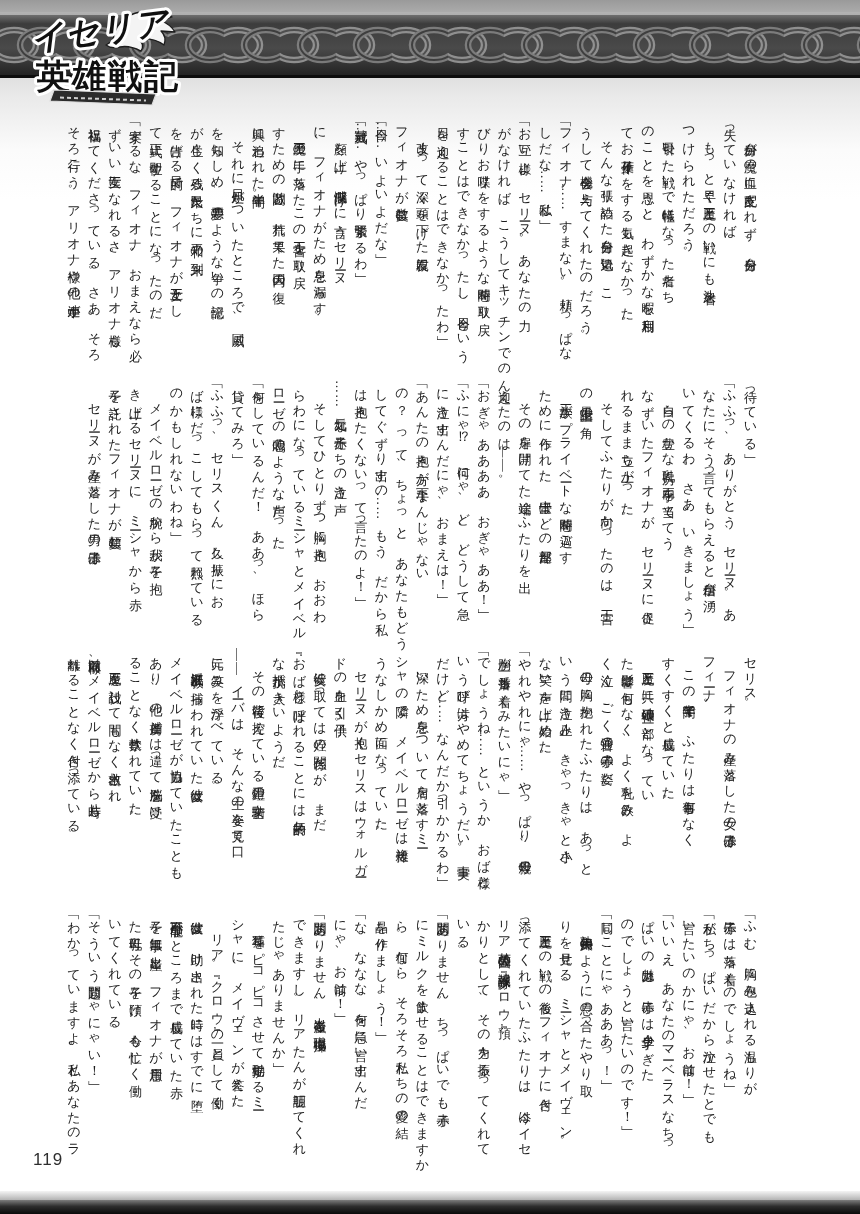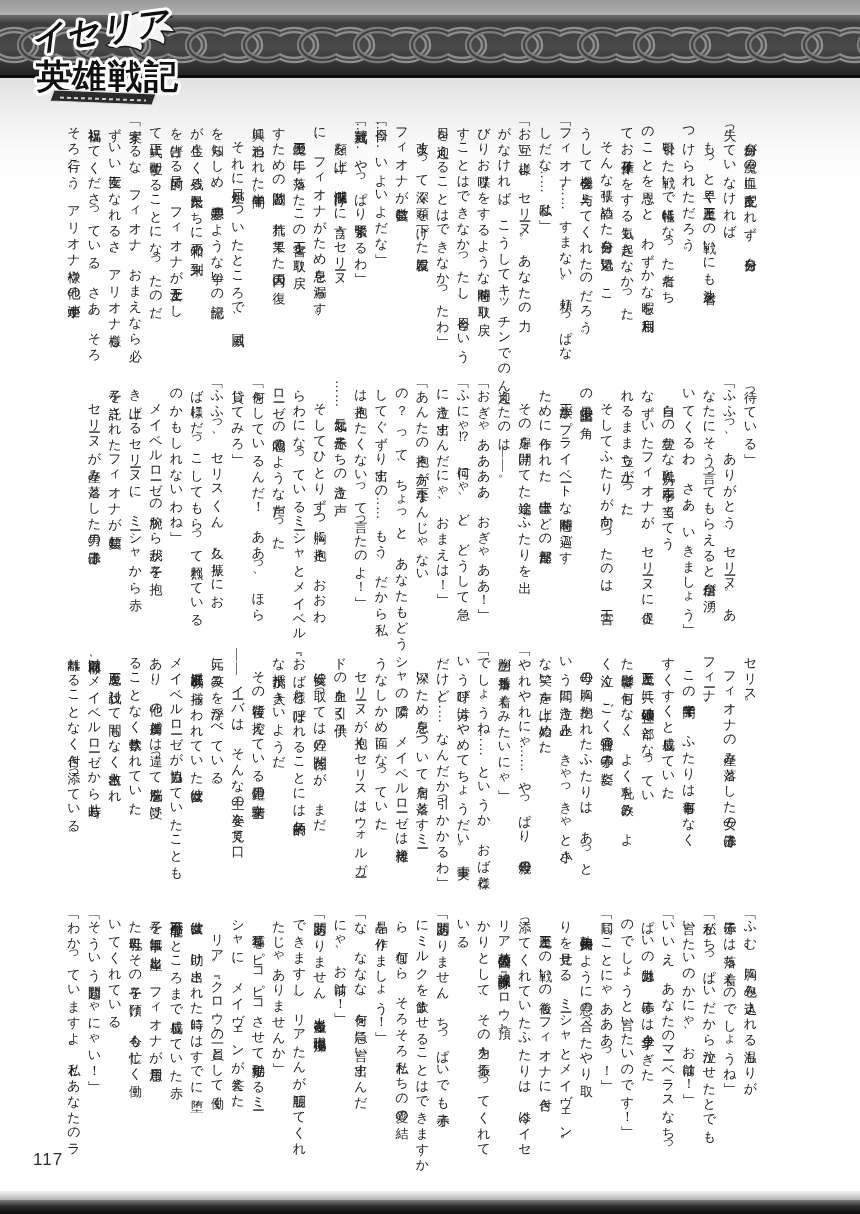--- a/index.html
+++ b/index.html
@@ -214,18 +214,18 @@
         <div class="tcol">彼女は、助け出された時にはすでに堕</div>
         <div class="tcol">胎不可能なところまで成長していた赤</div>
         <div class="tcol">子を無事に出産し、フィオナが用意し</div>
         <div class="tcol">た乳母にその子を預け、今も忙しく働</div>
         <div class="tcol">いてくれている。</div>
         <div class="tcol">「そういう問題じゃにゃい！」</div>
         <div class="tcol">「わかっていますよ。私とあなたのラ</div>
       </section>
   </main>
 
-  <div class="page-number">117</div>
+  <div class="page-number">119</div>
 
   <div class="bottom-light"></div>
   <div class="bottom-dark"></div>
 
 </div>
 
 </body></html>

